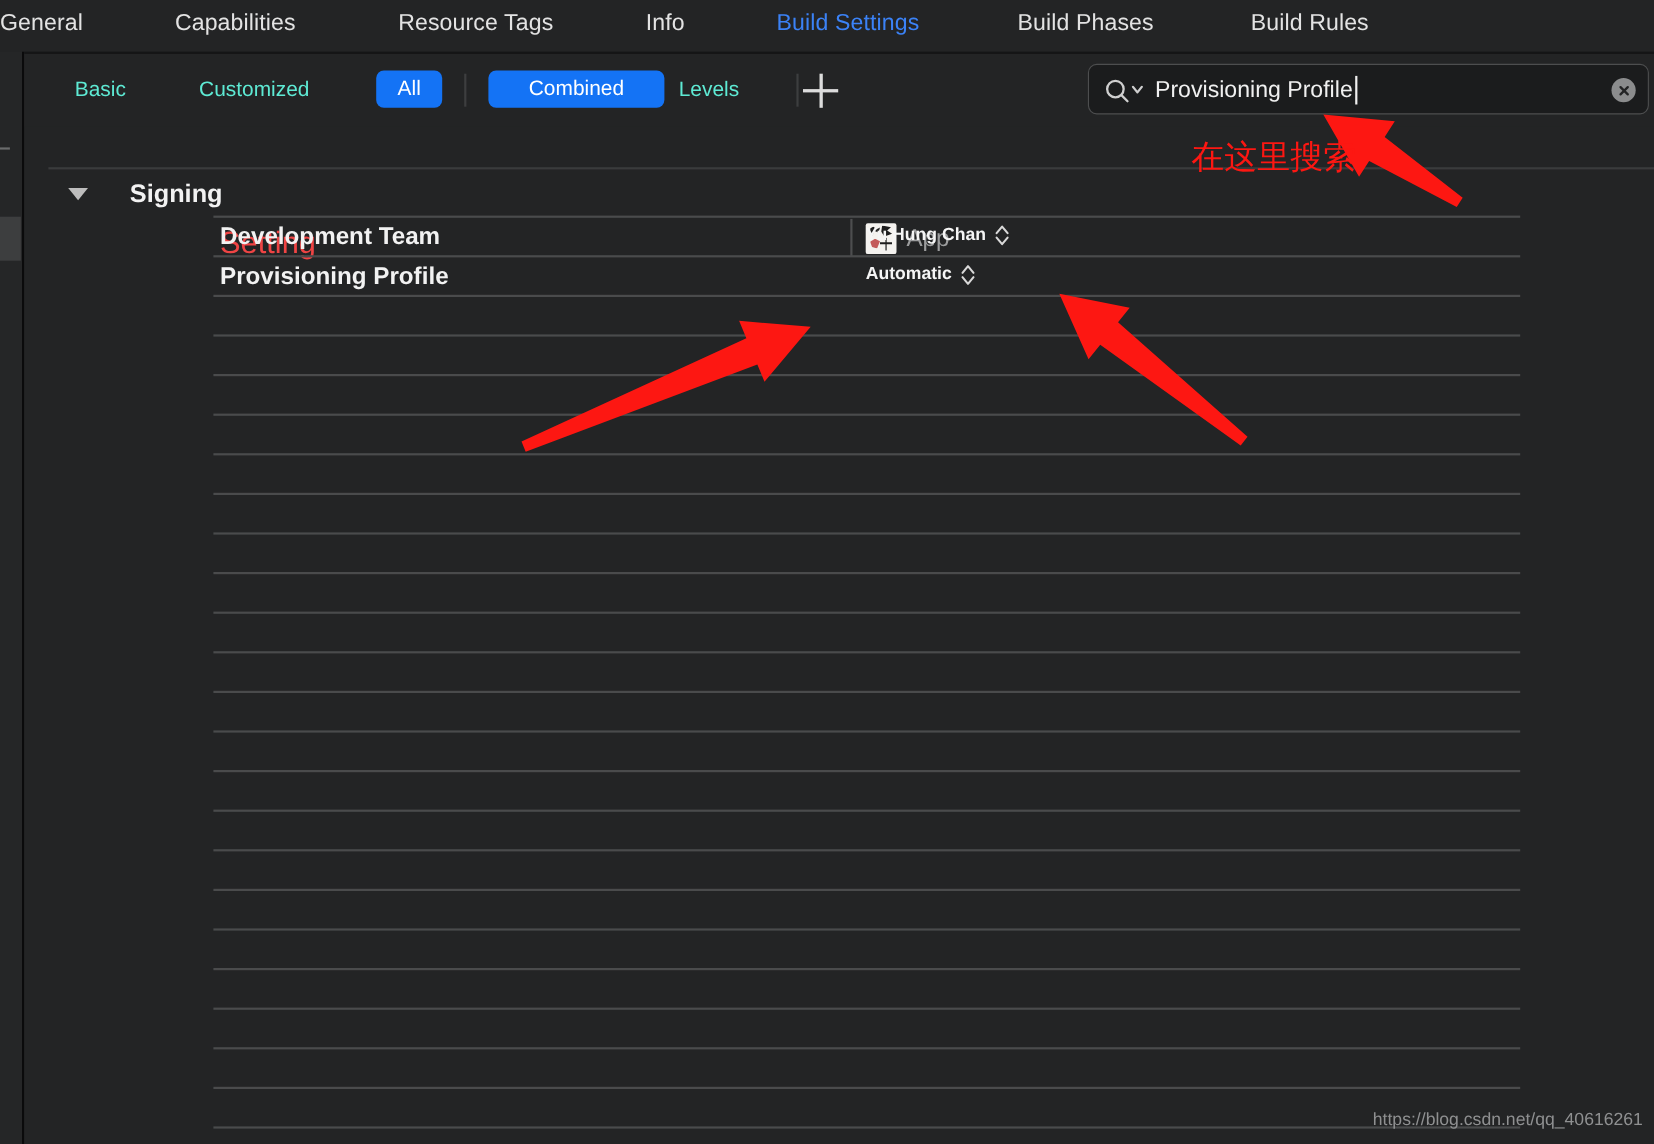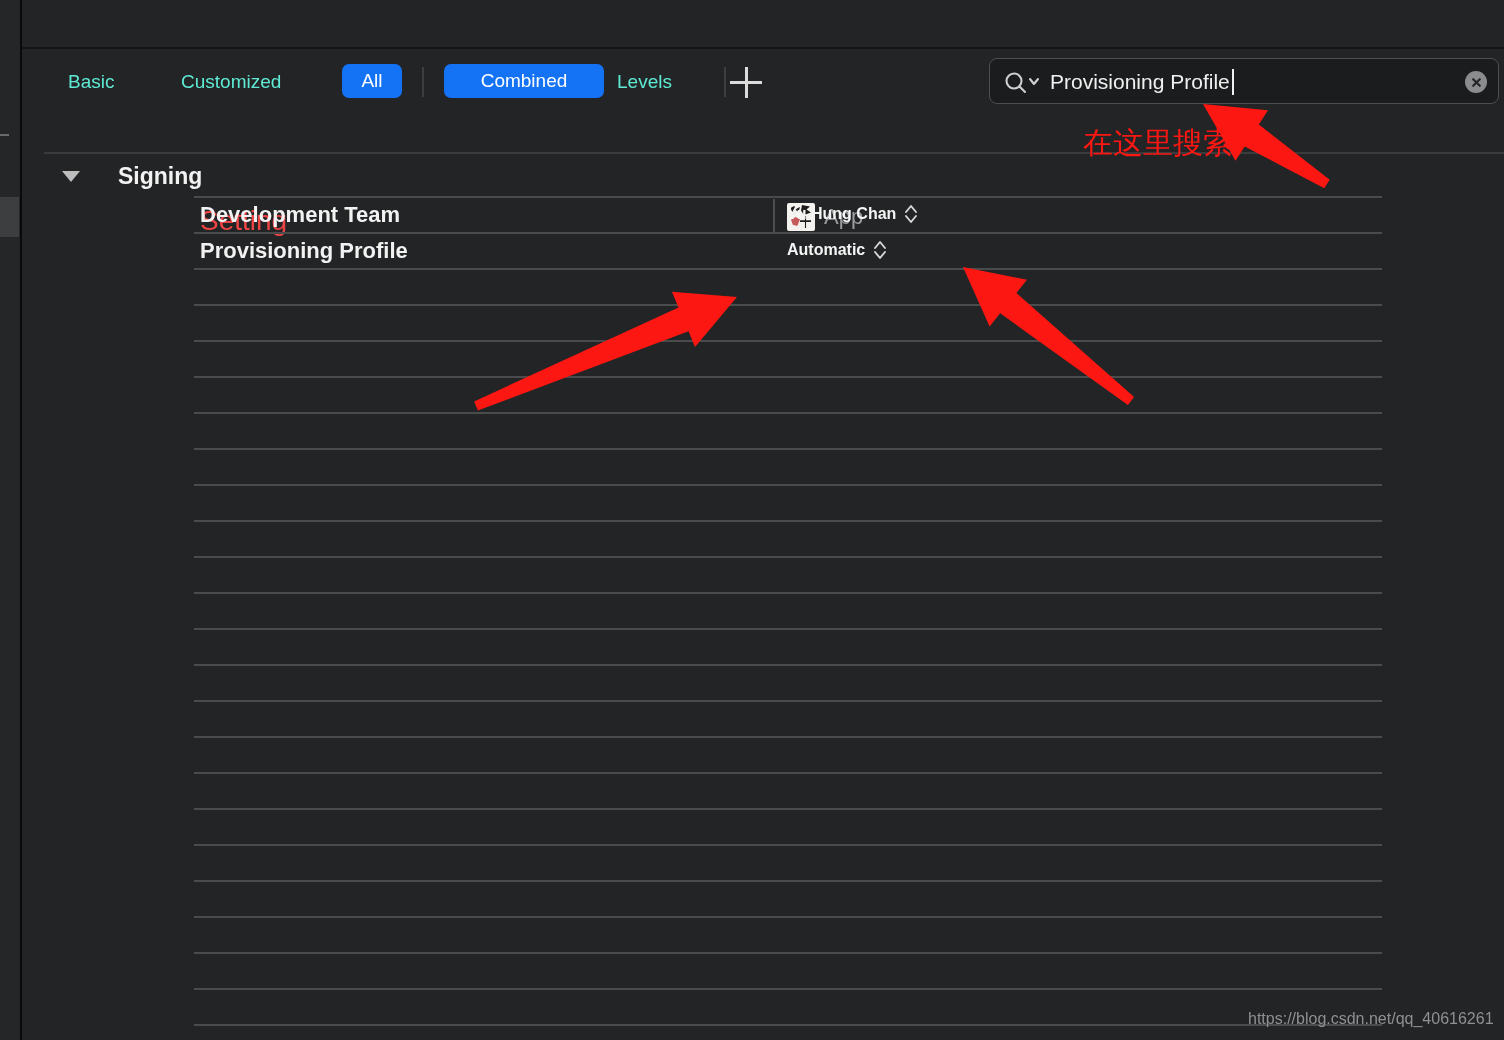--- a/index.html
+++ b/index.html
@@ -181,20 +181,29 @@
 <body>
 
 <div id="gutter">
   <div id="gutter-tick"></div>
   <div id="gutter-sel"></div>
 </div>
 <div id="gutter-edge"></div>
 
 <div id="pane">
 
+  <div id="tabbar">
+      <div class="tab" style="left: 0px;">General</div>
+      <div class="tab" style="left: 159px;">Capabilities</div>
+      <div class="tab" style="left: 362px;">Resource Tags</div>
+      <div class="tab" style="left: 587px;">Info</div>
+      <div class="tab sel" style="left: 706px;">Build Settings</div>
+      <div class="tab" style="left: 925px;">Build Phases</div>
+      <div class="tab" style="left: 1137px;">Build Rules</div>
+    </div>
   <div id="tabbar-sep"></div>
 
   <div id="scopebar">
     <div class="vdiv" style="left:400px"></div>
     <div class="vdiv" style="left:702px"></div>
 
     <div id="plus"></div>
 
     <div id="search">
       <span id="search-icon">

